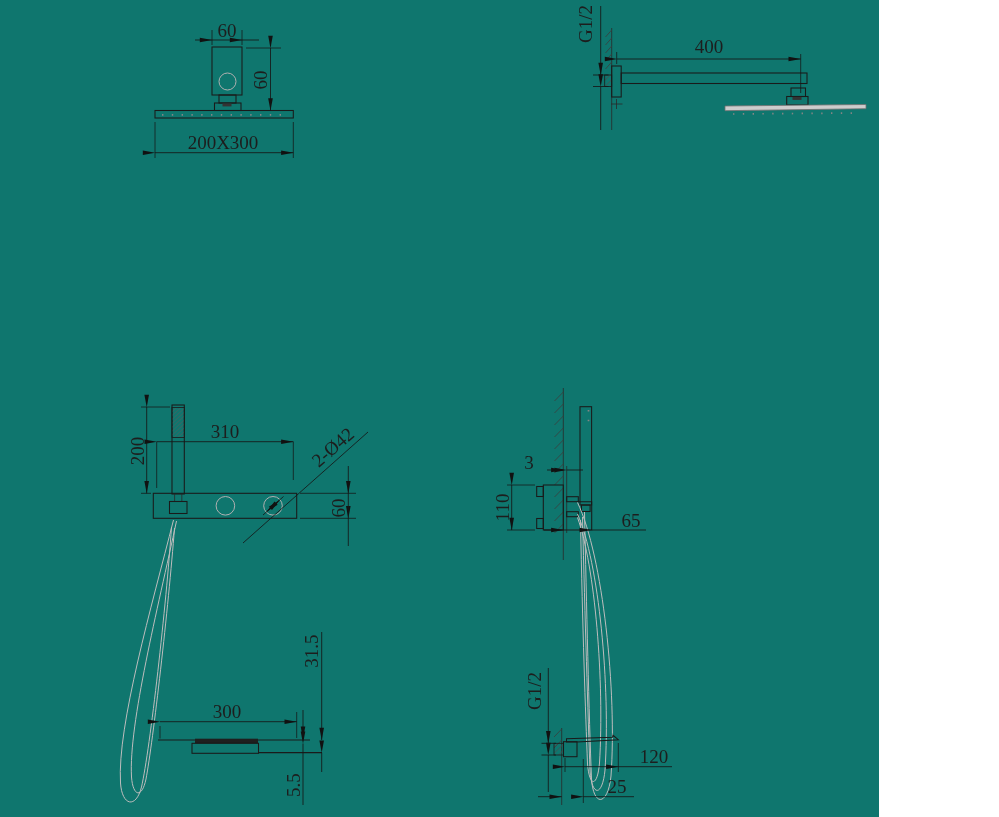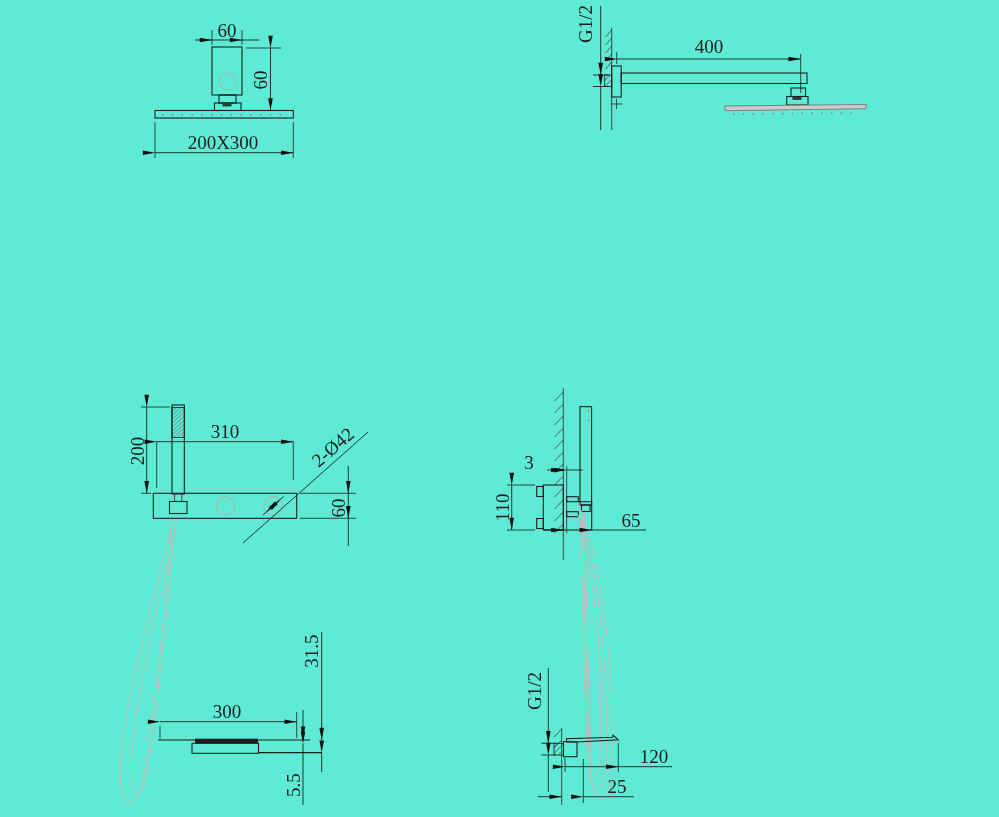--- a/index.html
+++ b/index.html
@@ -1,16 +1,16 @@
 <!DOCTYPE html>
 <html><head>
 <meta charset="utf-8">
 <style>
   html,body{margin:0;padding:0;background:#ffffff;}
-  .stage{position:relative;width:999px;height:817px;background:#5eead4;overflow:hidden;}
+  .stage{position:relative;width:879px;height:817px;background:#0f766e;overflow:hidden;}
   svg{display:block;}
   .part{stroke:#1a1a1a;stroke-width:1.05;fill:none;}
   .part-thin{stroke:#2a2a2a;stroke-width:0.8;fill:none;}
   .gray{stroke:#b0b0b0;stroke-width:1;fill:none;}
   .hose{stroke:#bdbdbd;stroke-width:1;fill:none;}
   .dim{stroke:#161616;stroke-width:0.85;fill:none;}
   .ext{stroke:#161616;stroke-width:0.75;fill:none;}
   .hatchtick{stroke:#3c3c3c;stroke-width:0.8;fill:none;}
   .dots{stroke:#858585;stroke-width:1.7;fill:none;stroke-dasharray:1.4 8.4;}
   text{font-family:"Liberation Serif","DejaVu Serif",serif;font-size:19px;fill:#1d1d1d;stroke:none;}

